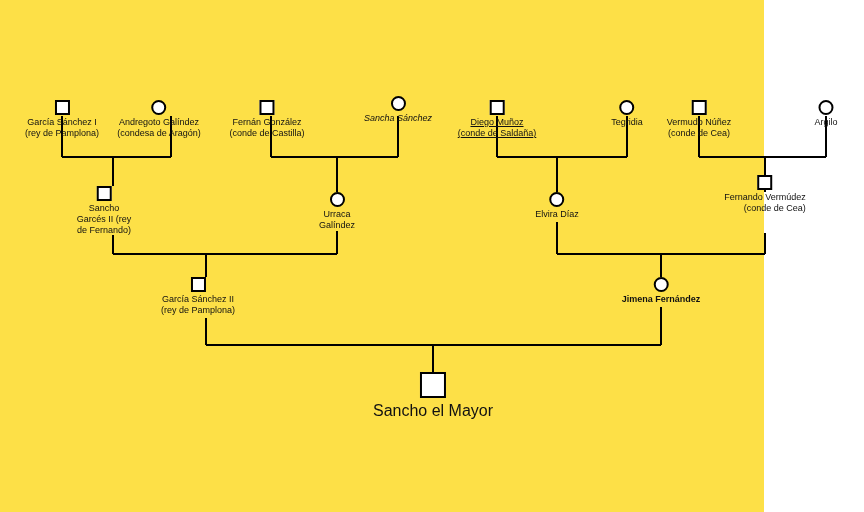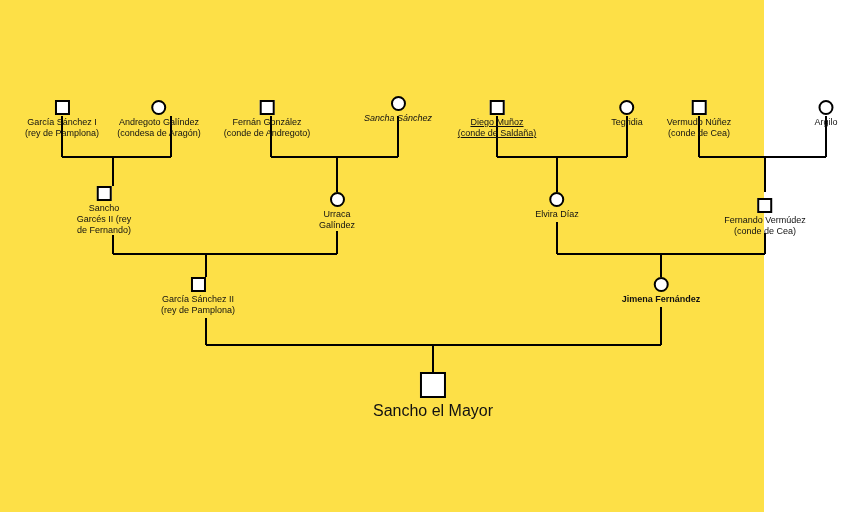--- a/index.html
+++ b/index.html
@@ -119,21 +119,21 @@
         <span class="label-line">(rey de Pamplona)</span>
       </div>
       <div class="node" style="left: 159px; top: 100px;">
         <span class="glyph female"></span>
         <span class="label-line">Andregoto Galíndez</span>
         <span class="label-line">(condesa de Aragón)</span>
       </div>
       <div class="node" style="left: 258px; top: 100px; margin-left: 9px;">
         <span class="glyph male"></span>
         <span class="label-line">Fernán González</span>
-        <span class="label-line">(conde de Andregoto)</span>
+        <span class="label-line">(conde de Castilla)</span>
       </div>
       <div class="node" style="left: 398px; top: 96px; font-style: italic;">
         <span class="glyph female"></span>
         <span class="label-line">Sancha Sánchez</span>
       </div>
       <div class="node" style="left: 497px; top: 100px; text-decoration: underline;">
         <span class="glyph male"></span>
         <span class="label-line">Diego Muñoz</span>
         <span class="label-line">(conde de Saldaña)</span>
       </div>
@@ -158,21 +158,21 @@
       </div>
       <div class="node" style="left: 337px; top: 192px;">
         <span class="glyph female"></span>
         <span class="label-line">Urraca</span>
         <span class="label-line">Galíndez</span>
       </div>
       <div class="node" style="left: 557px; top: 192px;">
         <span class="glyph female"></span>
         <span class="label-line">Elvira Díaz</span>
       </div>
-      <div class="node" style="left: 765px; top: 198px;">
+      <div class="node" style="left: 765px; top: 175px; text-align: right;">
         <span class="glyph male"></span>
         <span class="label-line">Fernando Vermúdez</span>
         <span class="label-line">(conde de Cea)</span>
       </div>
       <div class="node" style="left: 198px; top: 277px;">
         <span class="glyph male"></span>
         <span class="label-line">García Sánchez II</span>
         <span class="label-line">(rey de Pamplona)</span>
       </div>
       <div class="node" style="left: 661px; top: 277px; font-weight: bold;">

